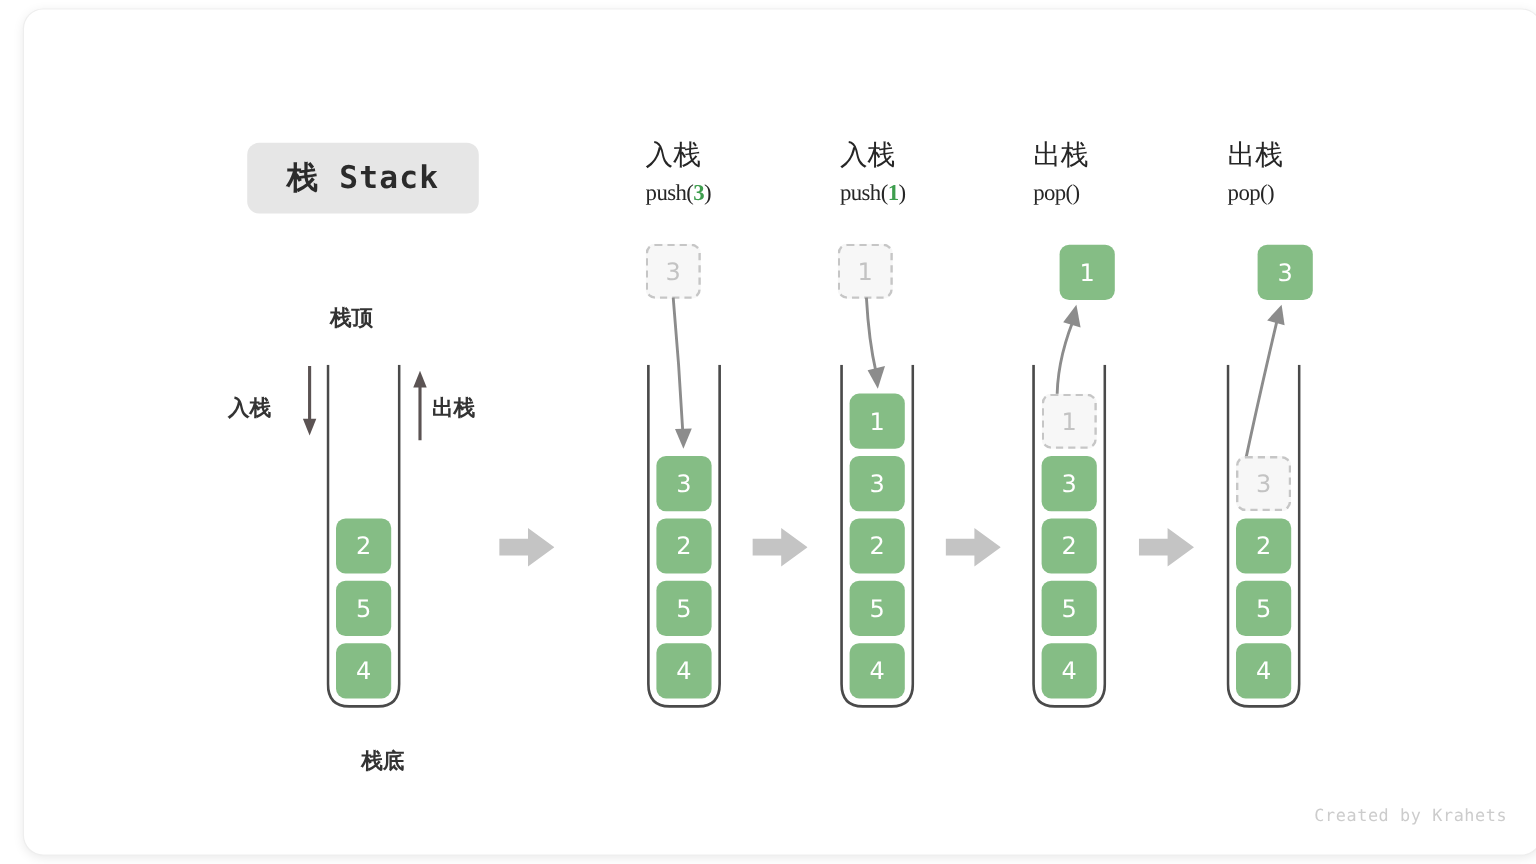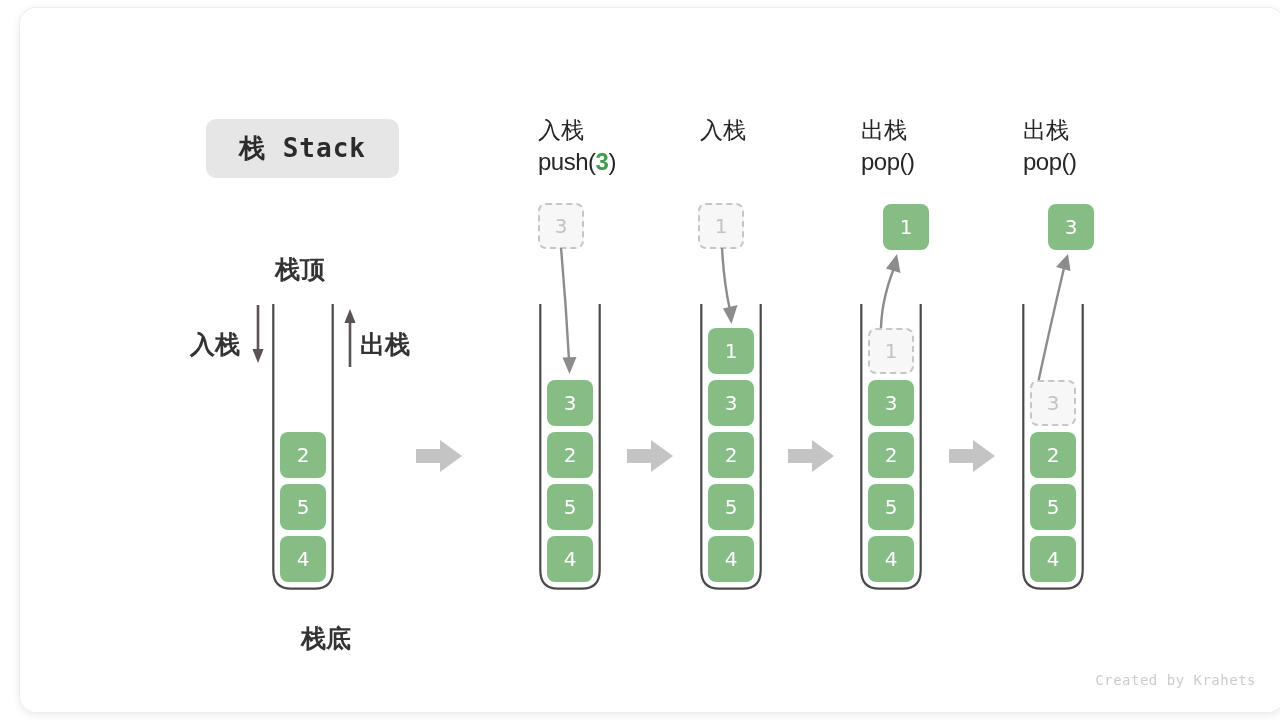--- a/index.html
+++ b/index.html
@@ -44,40 +44,40 @@
     font-size: 26px;
     font-weight: bold;
     color: #2b2b2b;
     letter-spacing: 1px;
   }
 
   
   .cjk-label {
     font-family: "DejaVu Sans", "Liberation Sans", sans-serif;
     font-weight: bold;
-    font-size: 25px;
+    font-size: 18px;
     color: #333333;
     white-space: nowrap;
   }
 
   
   .col-head {
     width: 170px;
     text-align: left;
     white-space: nowrap;
   }
   .col-head .cn {
     font-family: "DejaVu Sans", "Liberation Sans", sans-serif;
     font-size: 23px;
     color: #262626;
     line-height: 30px;
   }
   .col-head .code {
-    font-family: Liberation Sans, sans-serif;
-    font-size: 24px;
+    font-family: Liberation Serif, serif;
+    font-size: 19px;
     color: #262626;
     line-height: 34px;
     letter-spacing: -0.5px;
   }
   .col-head .code .arg {
     color: #3e9e4e;
     font-weight: bold;
   }
 
   
@@ -186,20 +186,21 @@
   <div class="abs cell" style="left:527px; top:424px;">2</div>
   <div class="abs cell" style="left:527px; top:476px;">5</div>
   <div class="abs cell" style="left:527px; top:528px;">4</div>
 
   <svg class="abs flow-arrow" style="left:607px; top:431px;" viewBox="0 0 46 34">
     <polygon points="0,10 24,10 24,1 46,17 24,33 24,24 0,24" fill="#c4c4c4"></polygon>
   </svg>
 
   <div class="abs col-head" style="left:680px; top:107px;">
     <div class="cn">入栈</div>
+    <div class="code"><span>push(</span><span class="arg">1</span><span>)</span></div>
   </div>
   <div class="abs cell ghost" style="left:678px; top:195px;">1</div>
   <svg class="abs motion" style="left:672px; top:236px; width:70px; height:90px;" viewBox="0 0 70 90">
     <path d="M30 4 Q32 40 38 66" fill="none" stroke="#8c8c8c" stroke-width="2.4"></path>
     <polygon points="39.5,80 31,64.5 45.5,61" fill="#8c8c8c"></polygon>
   </svg>
   <div class="abs stack-box" style="left:680px; top:296px;">
     <svg width="62" height="286" viewBox="0 0 62 286">
       <path d="M1.3 0 L1.3 266 Q1.3 284.7 19 284.7 L43 284.7 Q60.7 284.7 60.7 266 L60.7 0" fill="none" stroke="#4a4a4a" stroke-width="2.2"></path>
     </svg>

